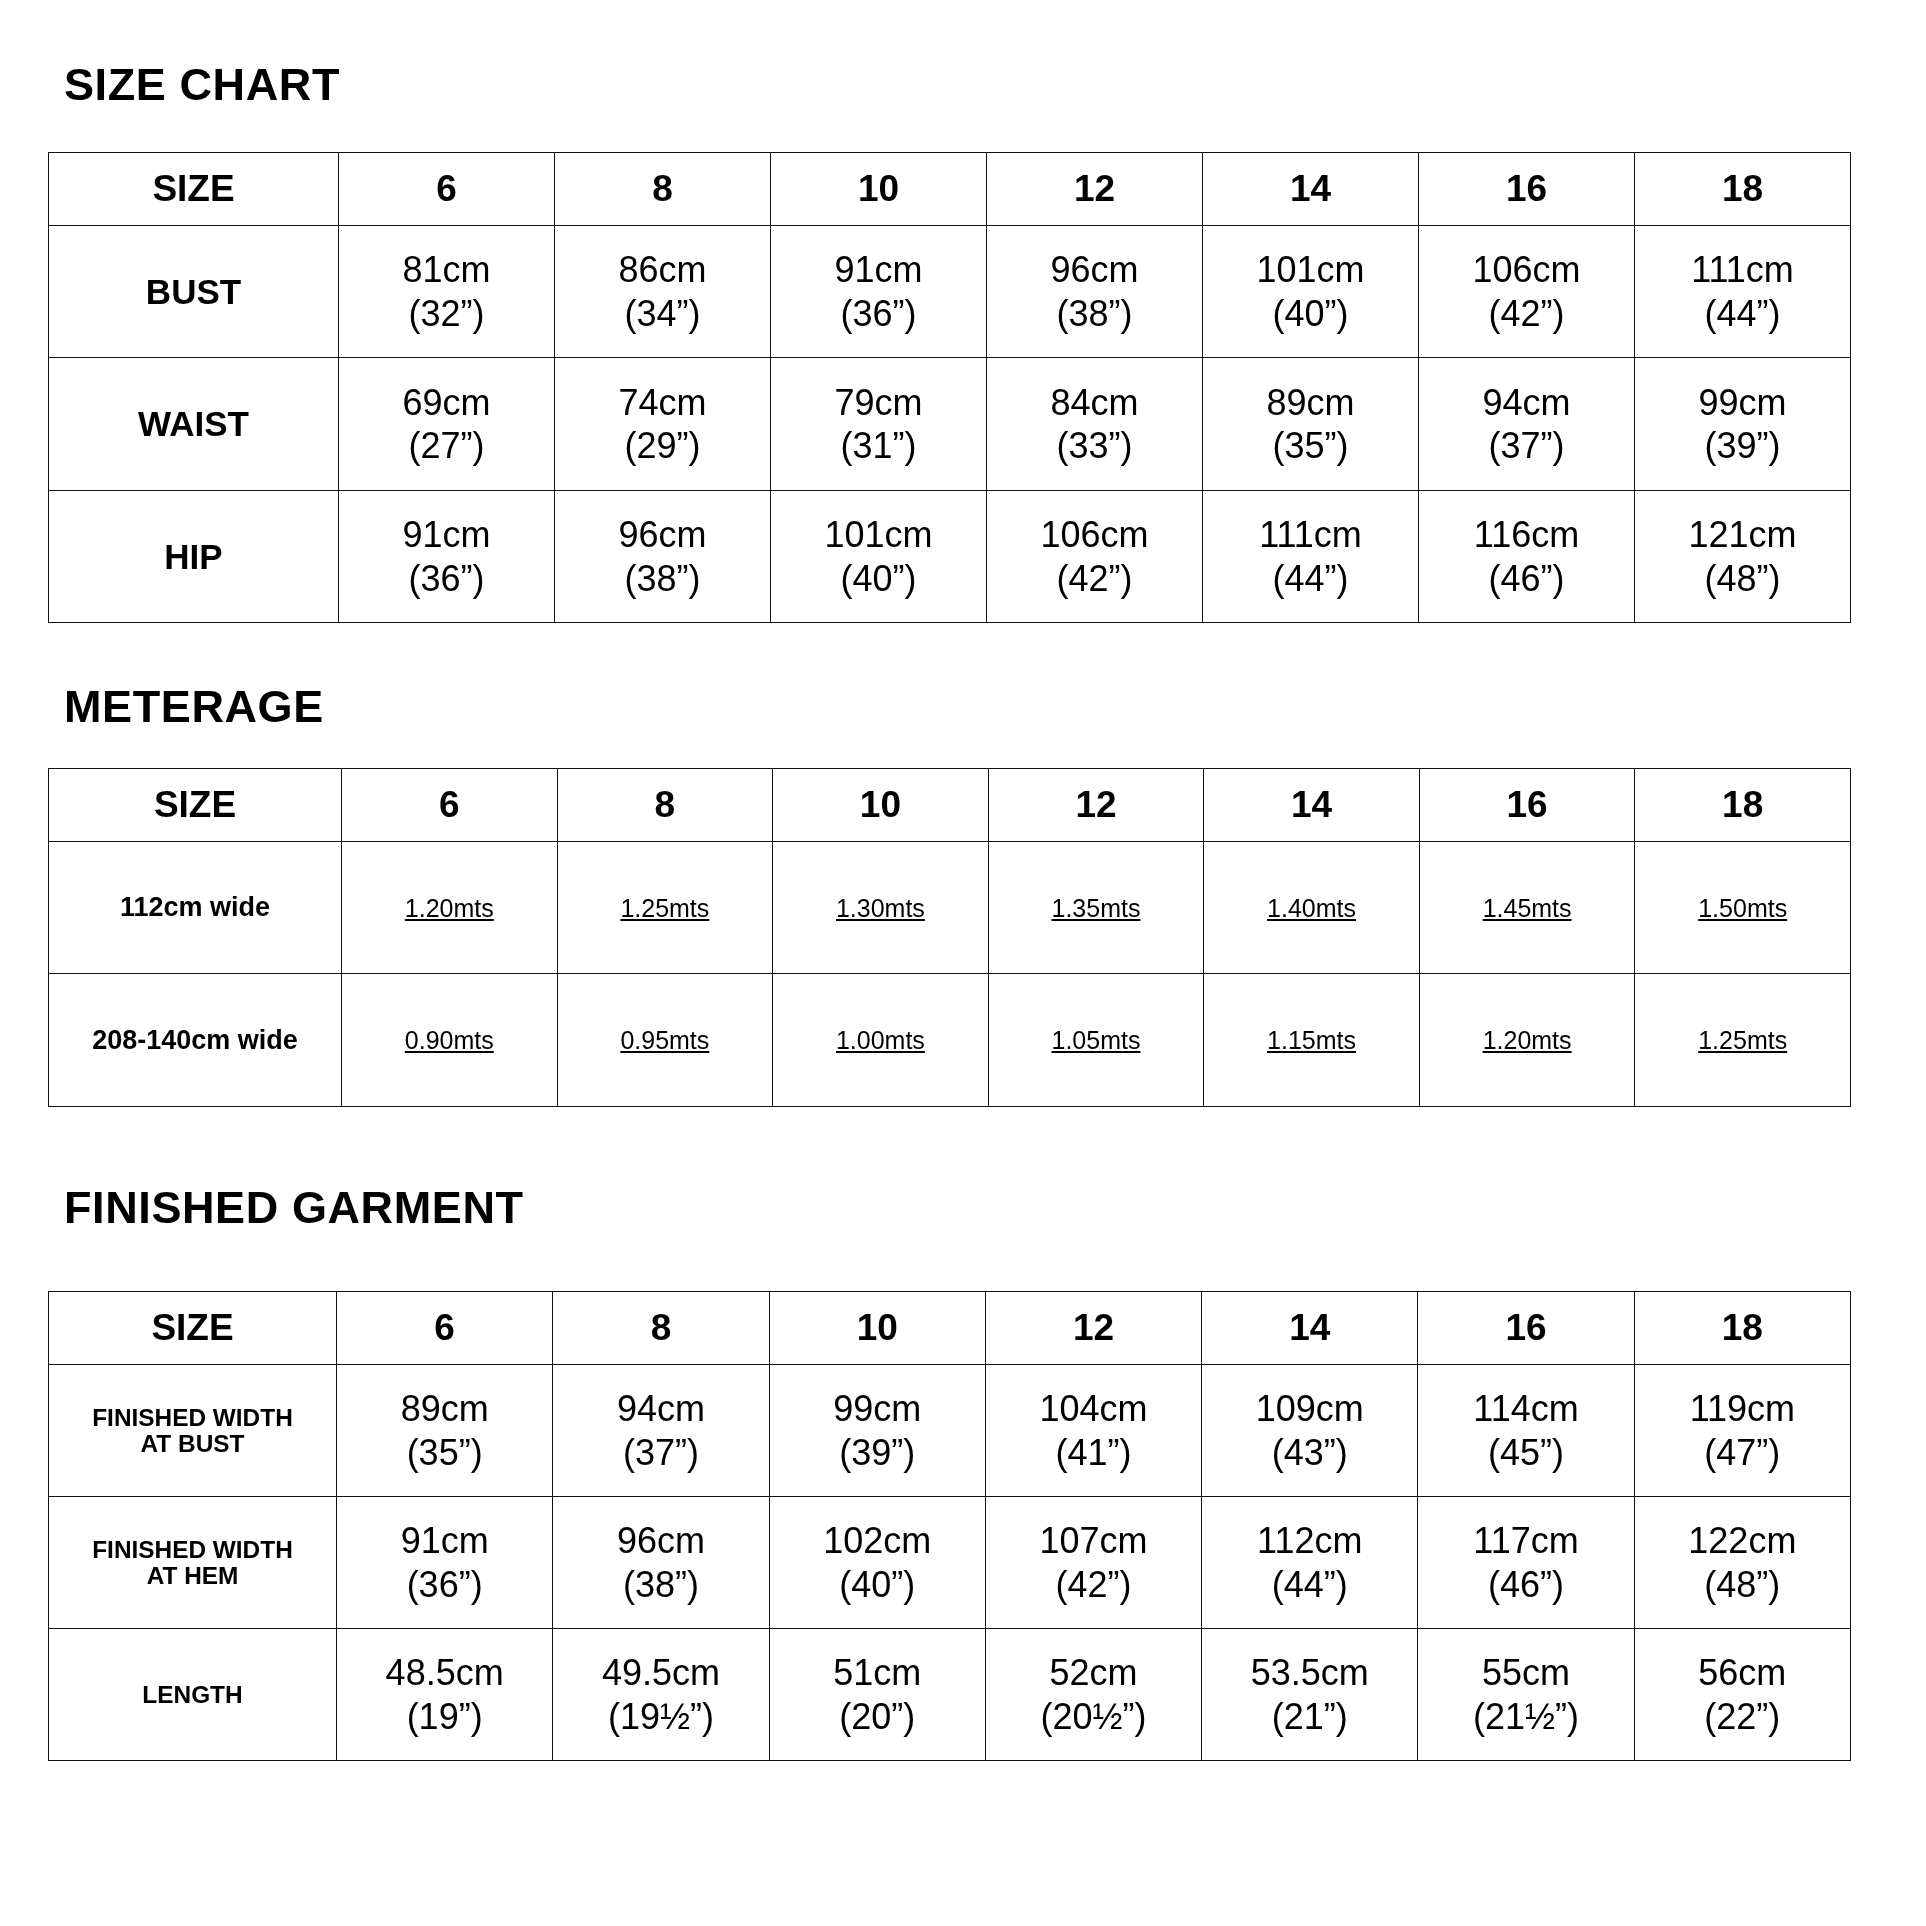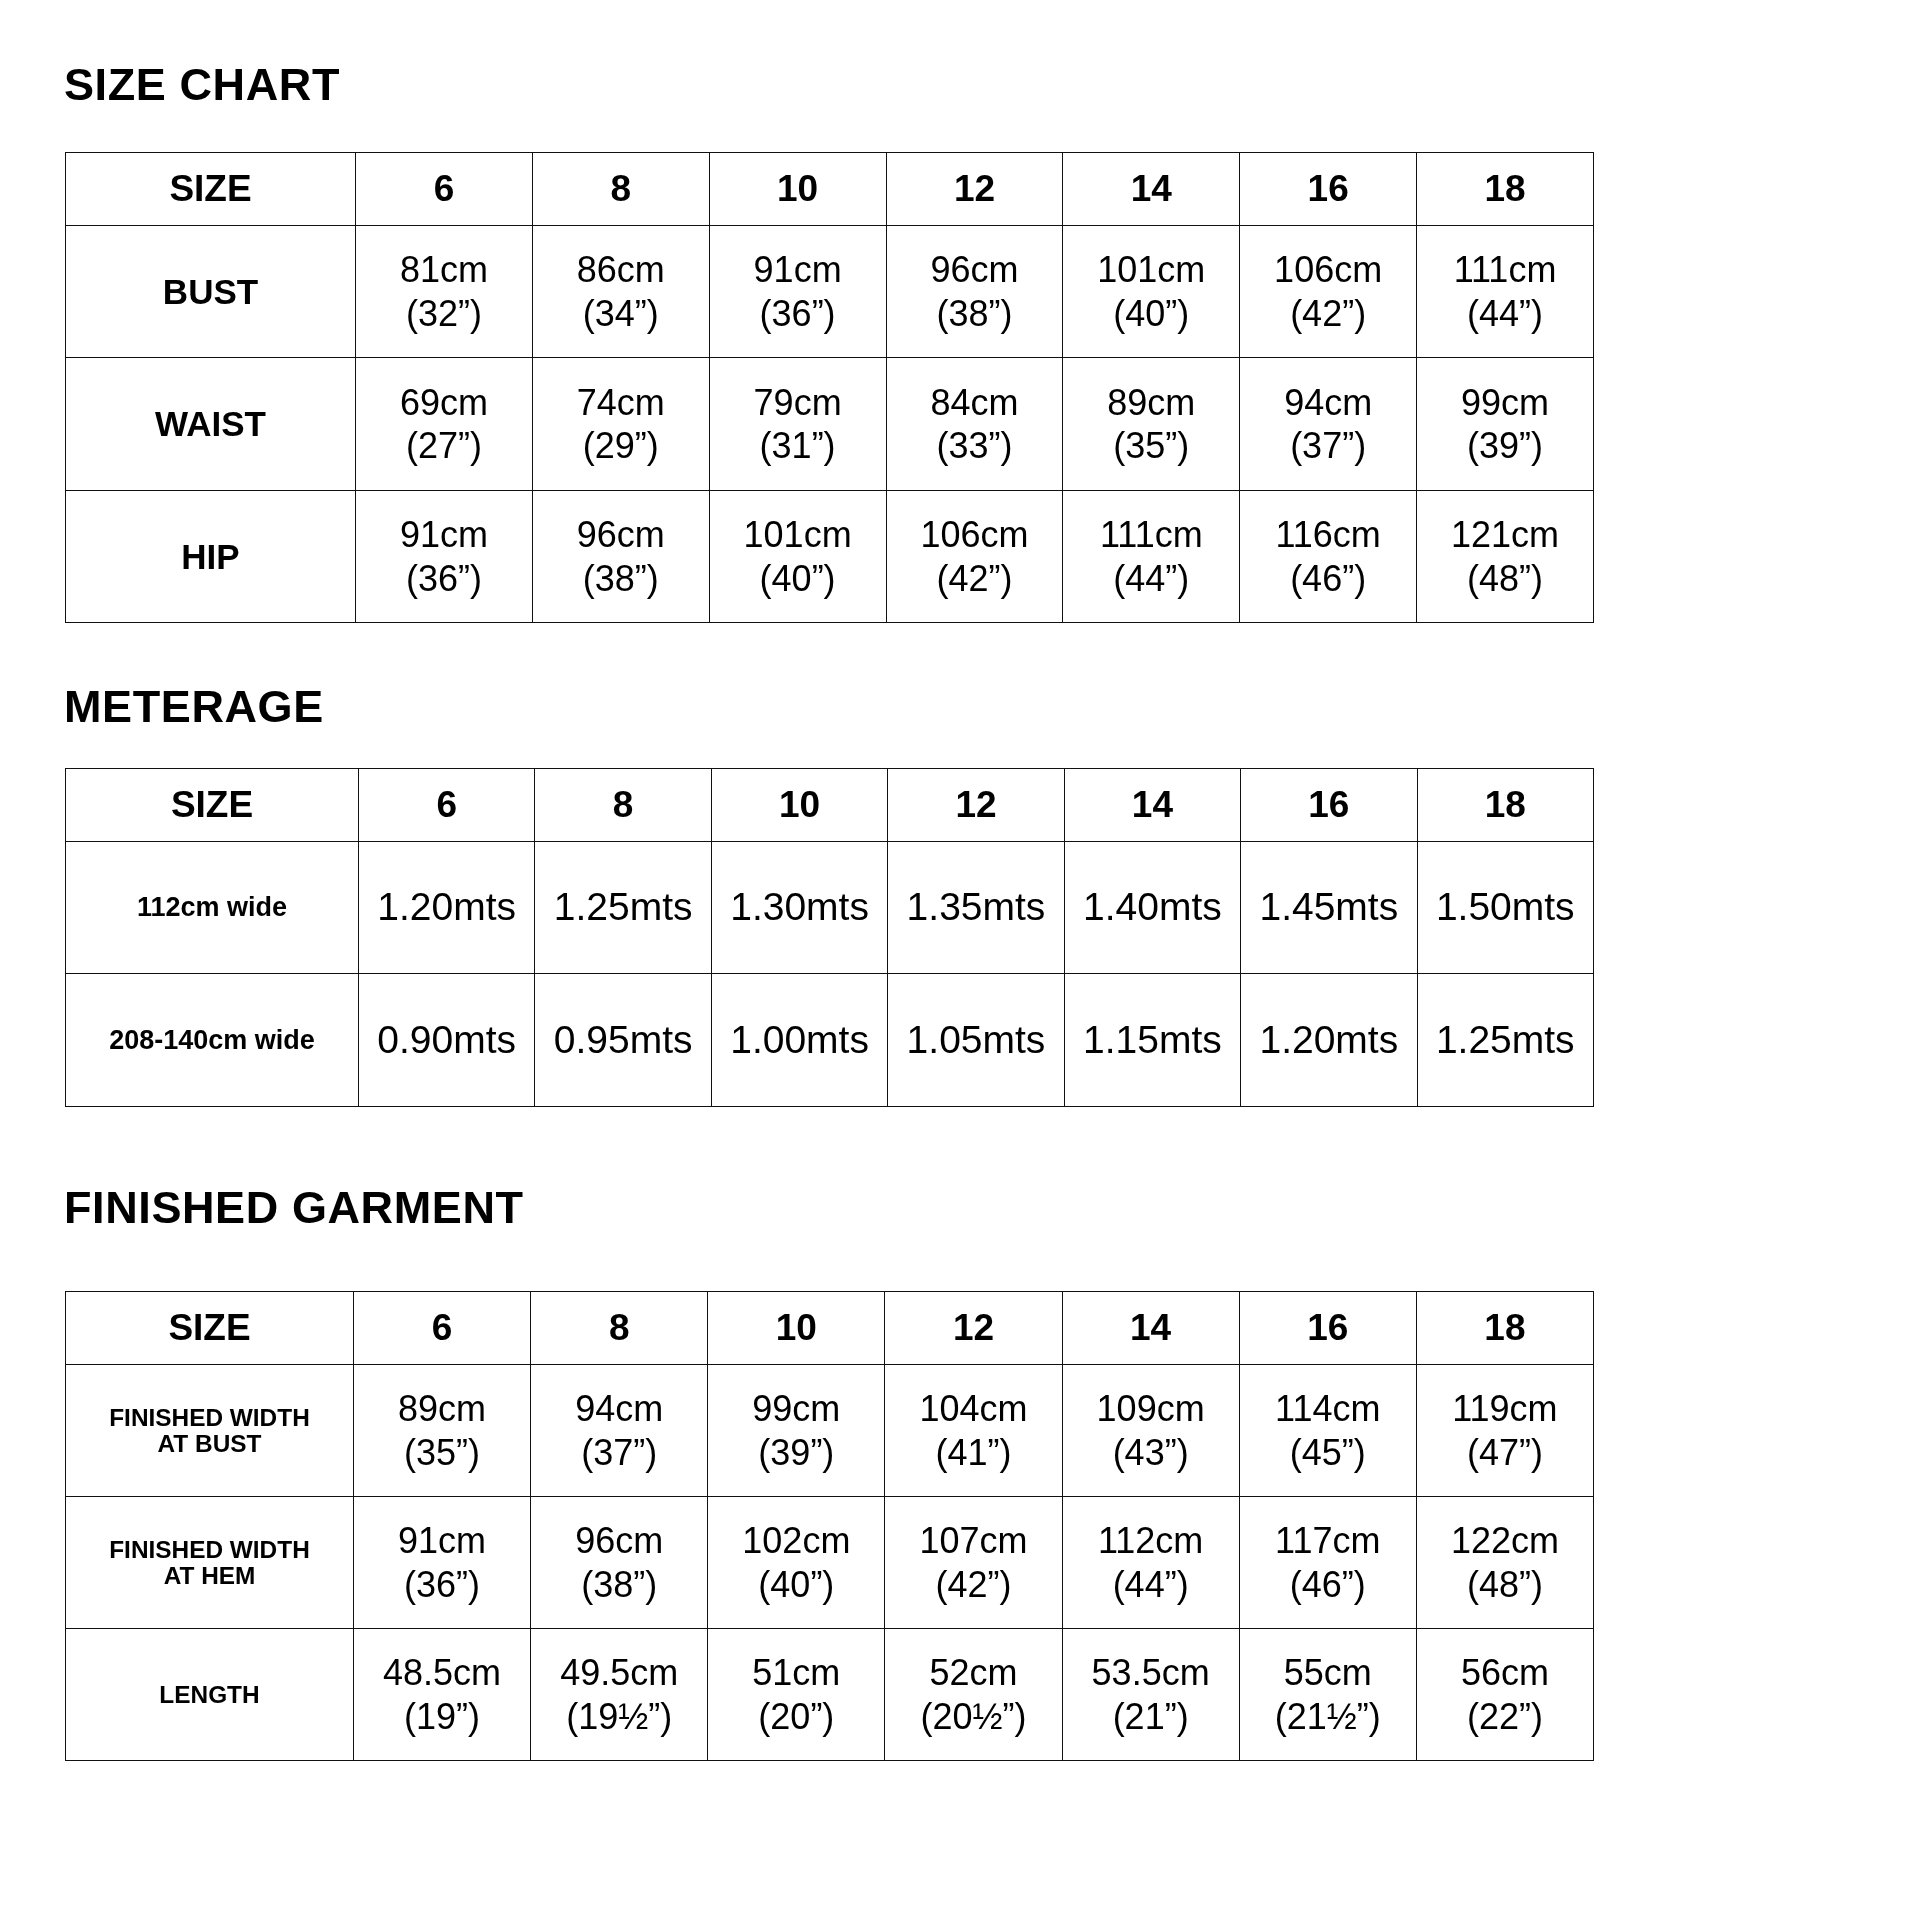--- a/index.html
+++ b/index.html
@@ -1,29 +1,29 @@
 <!DOCTYPE html>
 <html style="font-size:10.3px"><head>
   <meta charset="utf-8">
   <style>
     html, body { margin: 0; padding: 0; background: #ffffff; }
     body { width: 1926px; height: 1926px; position: relative; overflow: hidden;
            font-family: "Liberation Sans", "DejaVu Sans", sans-serif; color: #000; }
     .section-title { position: absolute; left: 64px; margin: 0; font-weight: 700;
                      font-size: 45px; line-height: 1; letter-spacing: 0.6px; }
-    .chart-table { position: absolute; left: 65px; width: 1529px; border-collapse: collapse;
+    .chart-table { position: absolute; left: 48px; width: 1803px; border-collapse: collapse;
                    table-layout: fixed; }
     .chart-table td, .chart-table th { border: 1.9px solid #111; text-align: center;
                    vertical-align: middle; padding: 0; }
     .chart-table th { font-weight: 700; font-size: 37px; }
     .chart-table .row-label { font-weight: 700; font-size: 35px; }
     .chart-table .row-label.small { font-size: 24.4px; line-height: 1.05; }
     .chart-table .row-label.med { font-size: 27px; }
     .chart-table td.val { font-size: 36px; line-height: 1.2; }
-    .chart-table td.val.single { font-size: 39px; }
+    .chart-table td.val.single { font-size: 25px; text-decoration: underline; }
     .line { display: block; white-space: nowrap; }
     col.first { width: 290px; }
   </style>
 </head>
 <body>
 
 <h1 class="section-title" style="top:62px;">SIZE CHART</h1>
 <table class="chart-table" style="top:152px;">
   <colgroup>
       <col class="first">

